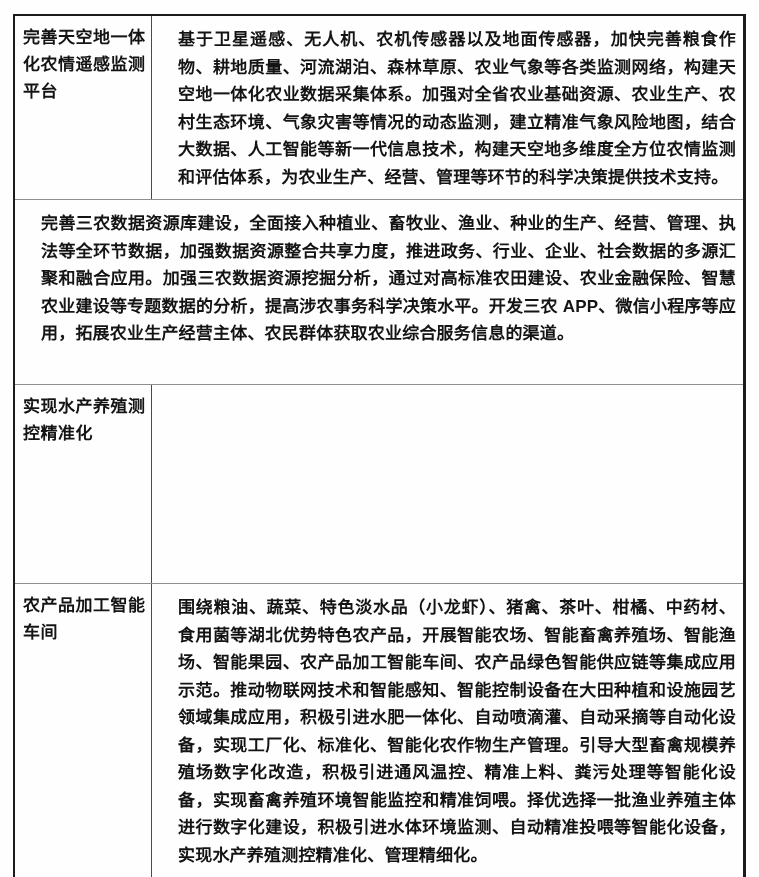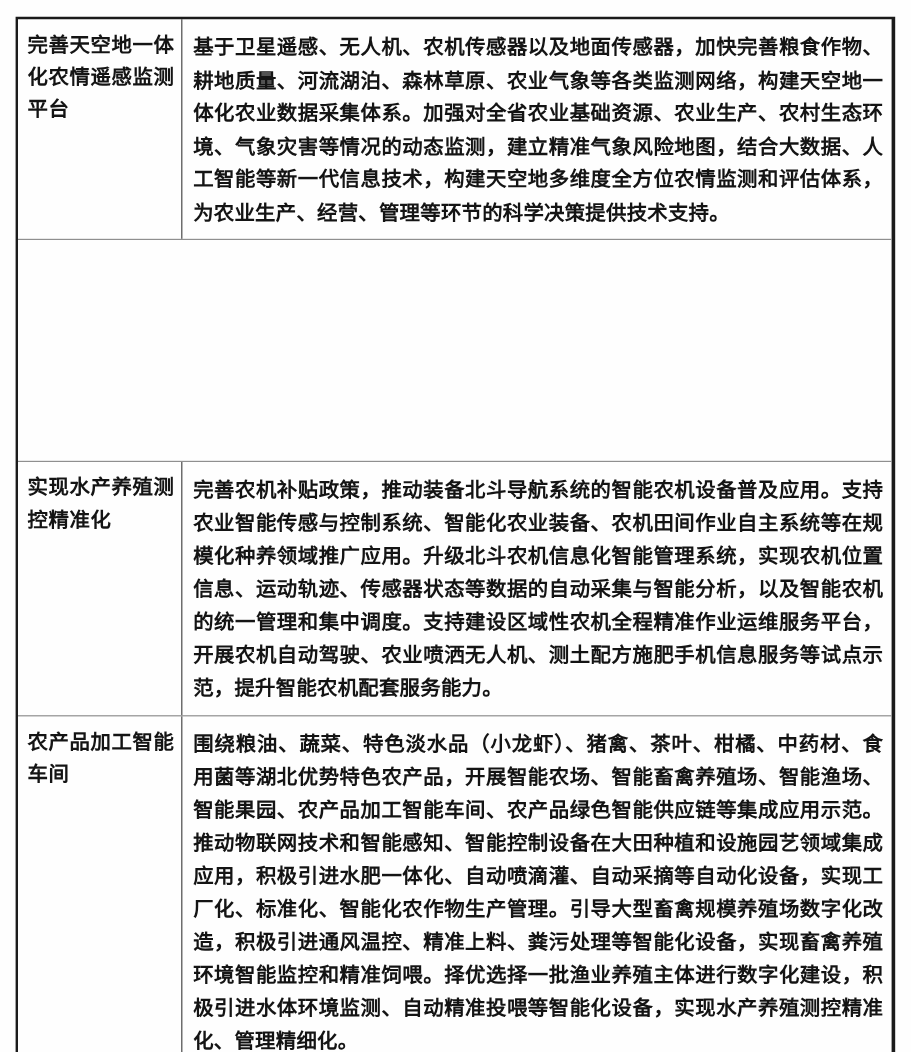--- a/index.html
+++ b/index.html
@@ -57,46 +57,47 @@
     padding: 10px 7px 8px 9px;
   }
   .content-text {
     font-size: 17px;
     line-height: 27.5px;
     font-weight: bold;
     color: #141414;
     text-align: justify;
     text-justify: inter-ideograph;
     letter-spacing: 0.2px;
+    margin-left: 17px;
   }
 </style>
 </head>
 <body>
 
 <div class="page">
   <div class="doc-table">
 
     <div class="doc-row r1">
       <div class="label-cell">
         <div class="label-text">完善天空地一体化农情遥感监测平台</div>
       </div>
       <div class="content-cell">
         <div class="content-text">基于卫星遥感、无人机、农机传感器以及地面传感器，加快完善粮食作物、耕地质量、河流湖泊、森林草原、农业气象等各类监测网络，构建天空地一体化农业数据采集体系。加强对全省农业基础资源、农业生产、农村生态环境、气象灾害等情况的动态监测，建立精准气象风险地图，结合大数据、人工智能等新一代信息技术，构建天空地多维度全方位农情监测和评估体系，为农业生产、经营、管理等环节的科学决策提供技术支持。</div>
       </div>
     </div>
 
     <div class="doc-row r2">
+      <div class="content-cell">
+        <div class="content-text">完善三农数据资源库建设，全面接入种植业、畜牧业、渔业、种业的生产、经营、管理、执法等全环节数据，加强数据资源整合共享力度，推进政务、行业、企业、社会数据的多源汇聚和融合应用。加强三农数据资源挖掘分析，通过对高标准农田建设、农业金融保险、智慧农业建设等专题数据的分析，提高涉农事务科学决策水平。开发三农 APP、微信小程序等应用，拓展农业生产经营主体、农民群体获取农业综合服务信息的渠道。</div>
+      </div>
     </div>
 
     <div class="doc-row r3">
       <div class="label-cell">
         <div class="label-text">实现水产养殖测控精准化</div>
-      </div>
-      <div class="content-cell">
-        <div class="content-text">完善农机补贴政策，推动装备北斗导航系统的智能农机设备普及应用。支持农业智能传感与控制系统、智能化农业装备、农机田间作业自主系统等在规模化种养领域推广应用。升级北斗农机信息化智能管理系统，实现农机位置信息、运动轨迹、传感器状态等数据的自动采集与智能分析，以及智能农机的统一管理和集中调度。支持建设区域性农机全程精准作业运维服务平台，开展农机自动驾驶、农业喷洒无人机、测土配方施肥手机信息服务等试点示范，提升智能农机配套服务能力。</div>
       </div>
     </div>
 
     <div class="doc-row r4">
       <div class="label-cell">
         <div class="label-text">农产品加工智能车间</div>
       </div>
       <div class="content-cell">
         <div class="content-text">围绕粮油、蔬菜、特色淡水品（小龙虾）、猪禽、茶叶、柑橘、中药材、食用菌等湖北优势特色农产品，开展智能农场、智能畜禽养殖场、智能渔场、智能果园、农产品加工智能车间、农产品绿色智能供应链等集成应用示范。推动物联网技术和智能感知、智能控制设备在大田种植和设施园艺领域集成应用，积极引进水肥一体化、自动喷滴灌、自动采摘等自动化设备，实现工厂化、标准化、智能化农作物生产管理。引导大型畜禽规模养殖场数字化改造，积极引进通风温控、精准上料、粪污处理等智能化设备，实现畜禽养殖环境智能监控和精准饲喂。择优选择一批渔业养殖主体进行数字化建设，积极引进水体环境监测、自动精准投喂等智能化设备，实现水产养殖测控精准化、管理精细化。</div>
       </div>

